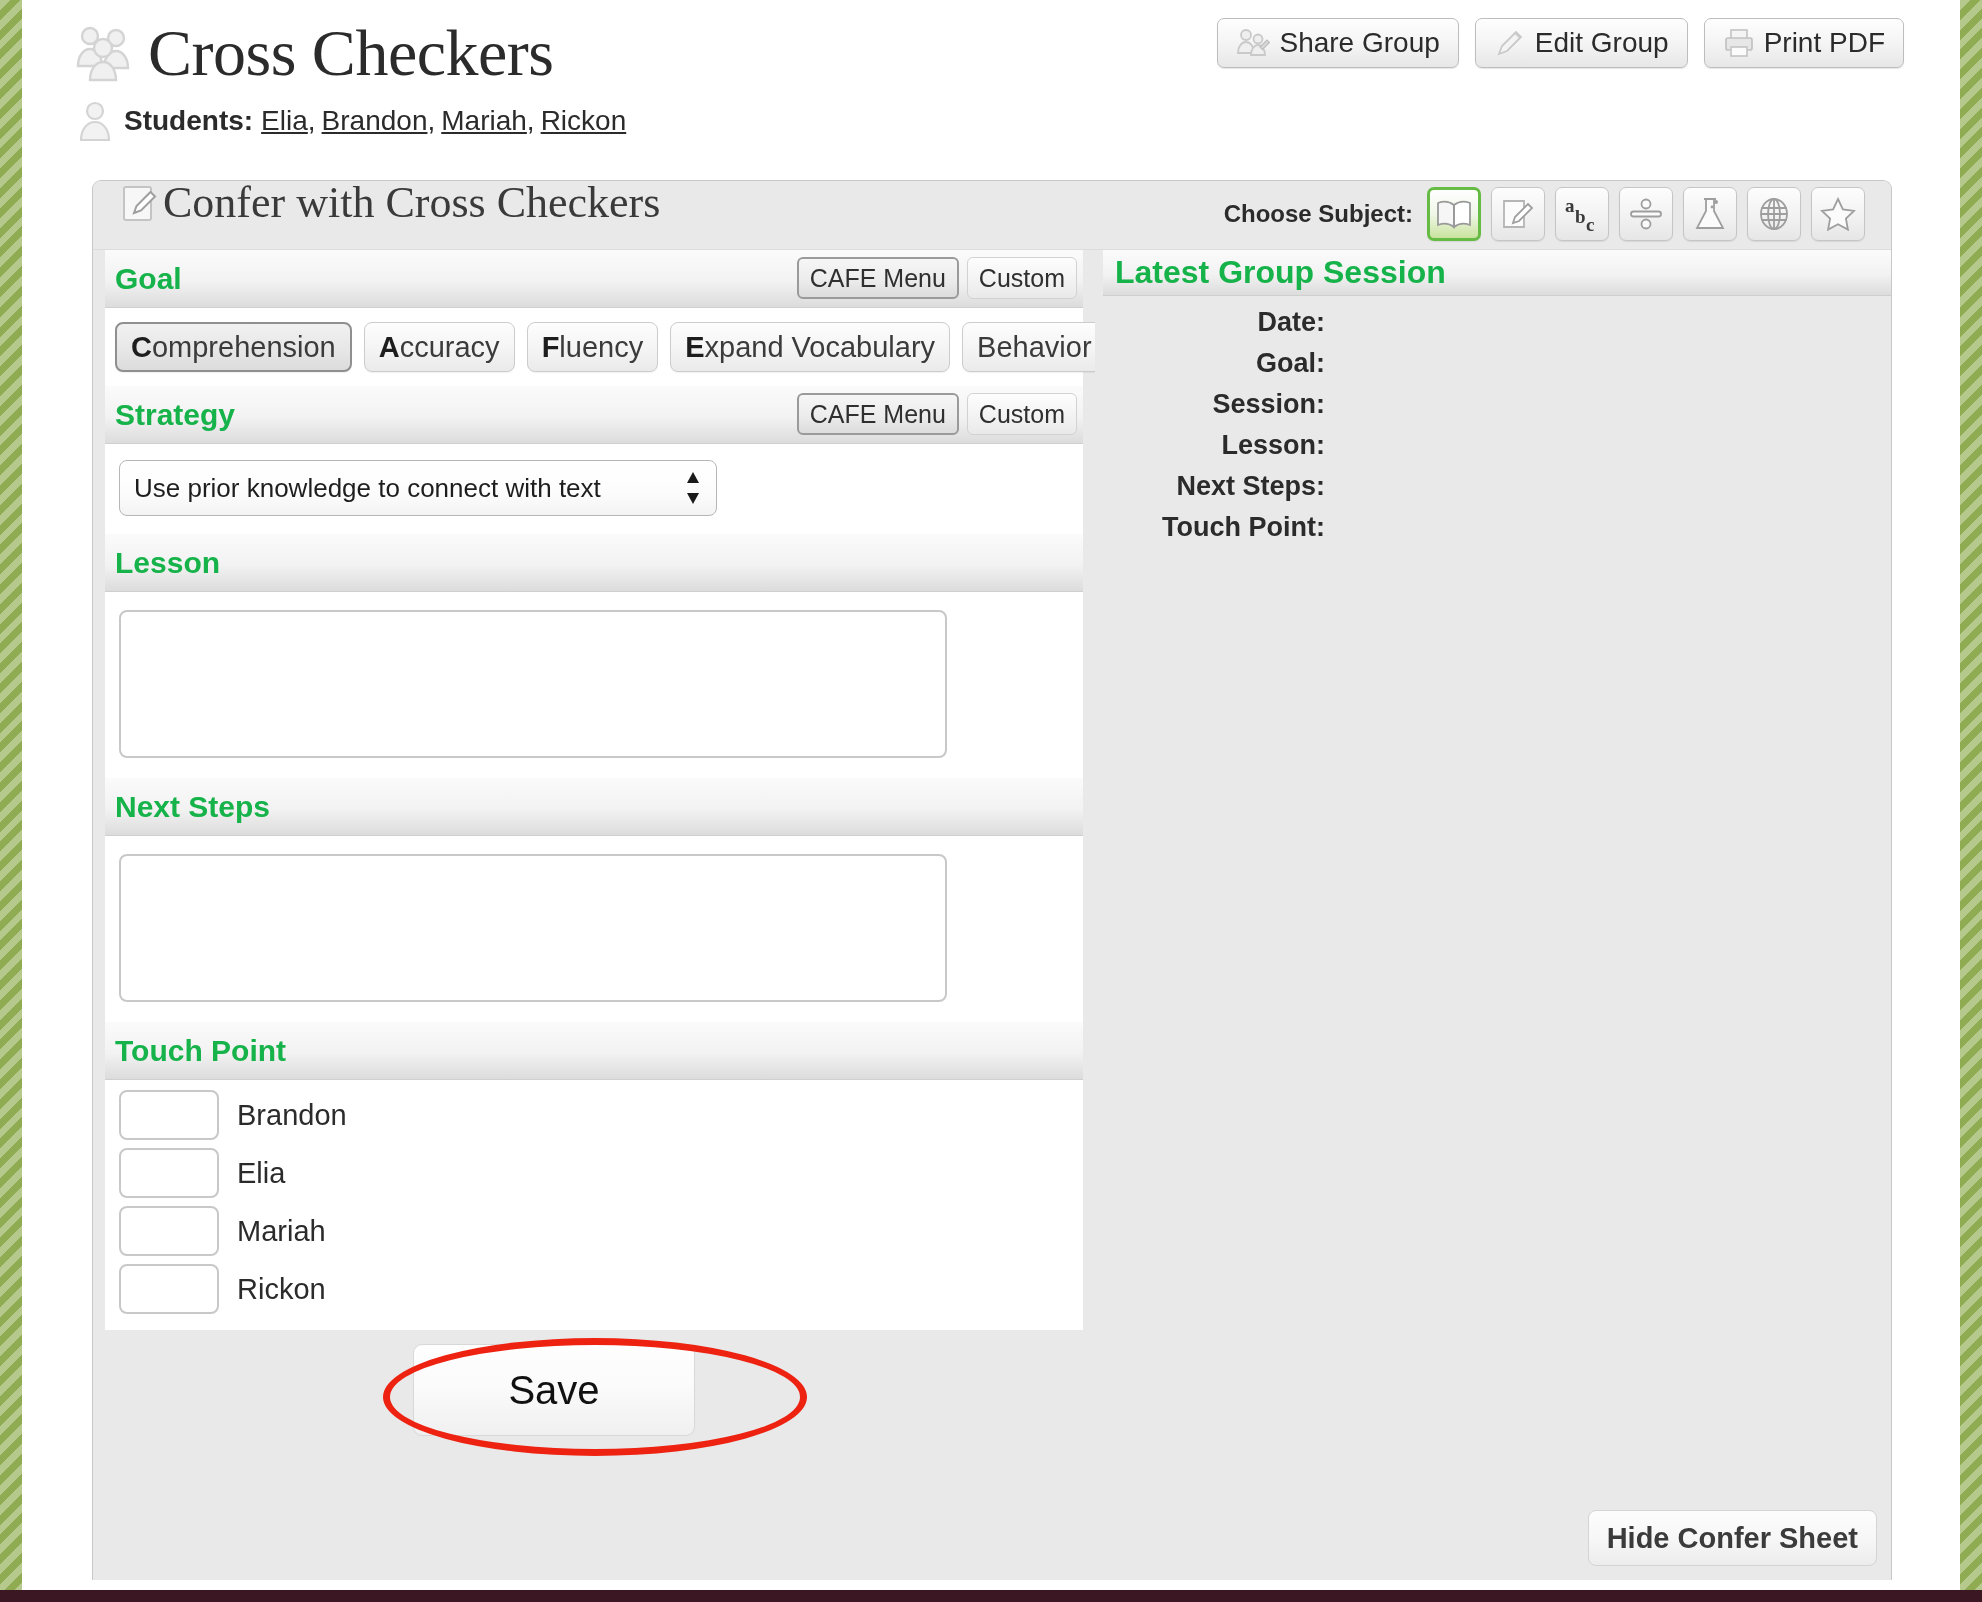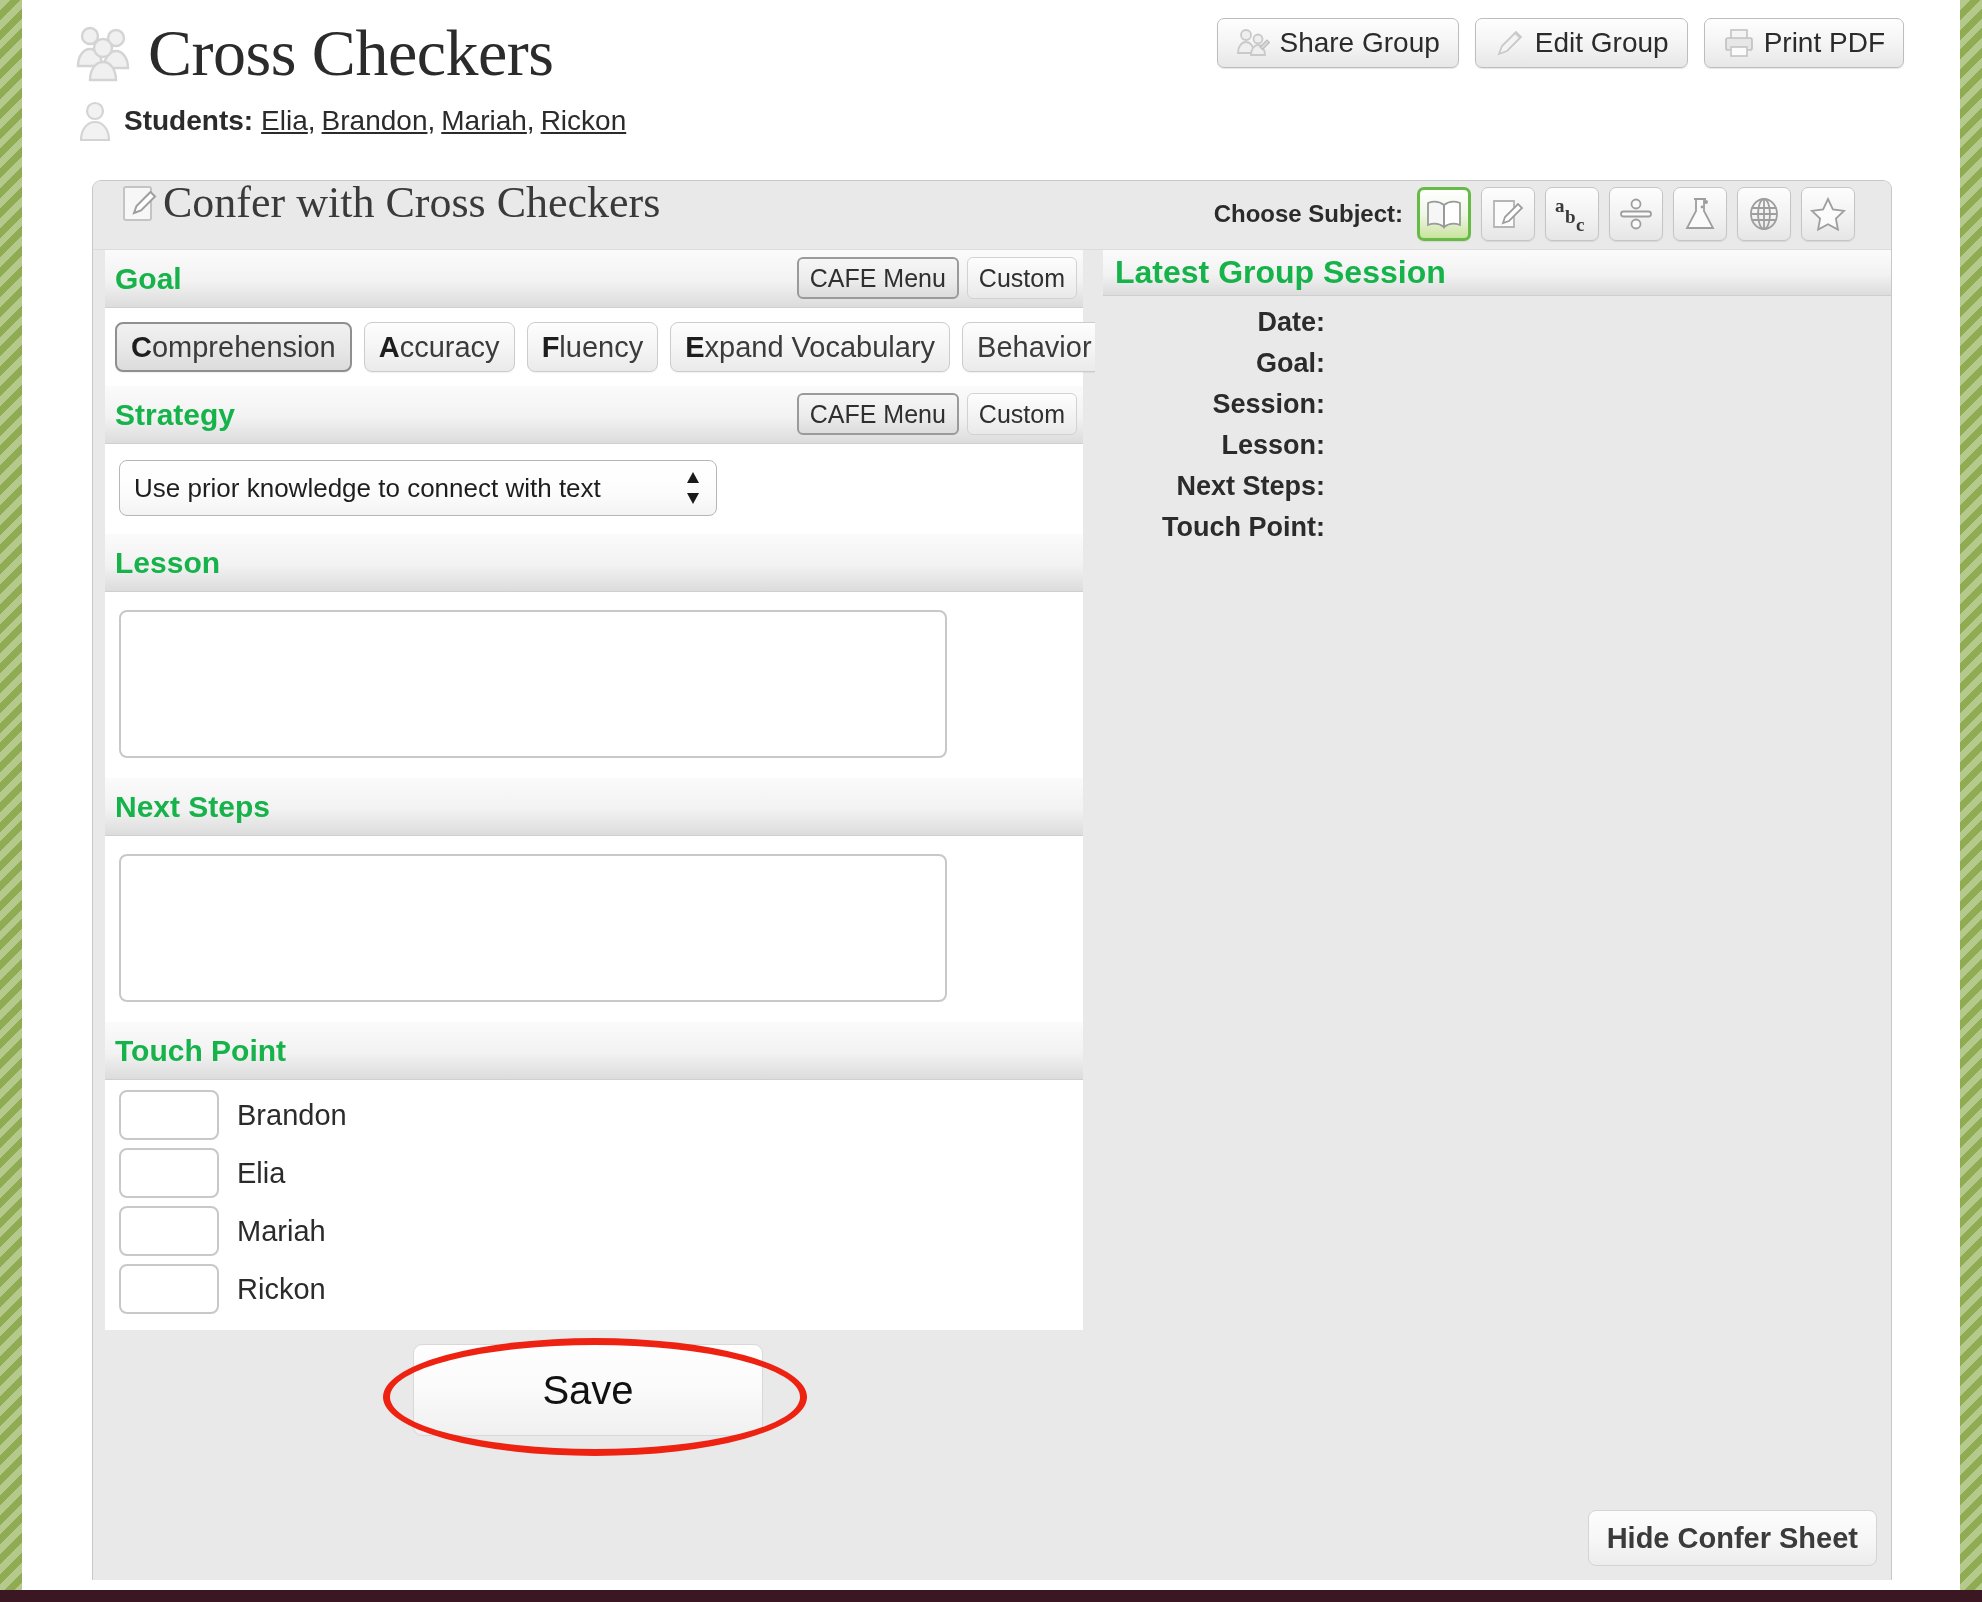--- a/index.html
+++ b/index.html
@@ -173,21 +173,21 @@
   .confer-title .t {
     font-family: "Liberation Serif", serif;
     font-size: 44px;
     color: #3a3a3a;
     white-space: nowrap;
   }
   .confer-pencil-icon { width: 38px; height: 42px; margin-right: 4px; flex:none; }
 
   .subject-chooser {
     position: absolute;
-    right: 36px;
+    right: 26px;
     top: 6px;
     display: flex;
     align-items: center;
     gap: 10px;
   }
   .subject-label {
     font-size: 24px;
     font-weight: bold;
     color: #2b2b2b;
     margin-right: 4px;
@@ -369,21 +369,21 @@
   
   .save-area {
     position: relative;
     height: 120px;
     background: #e9e9e9;
   }
   .save-btn {
     position: absolute;
     left: 308px;
     top: 14px;
-    width: 350px;
+    width: 282px;
     height: 92px;
     border: 1px solid #d8d8d8;
     border-radius: 9px;
     background: linear-gradient(to bottom, #fefefe 0%, #fbfbfb 45%, #f0f0f0 100%);
     font-size: 40px;
     color: #111111;
     display: flex;
     align-items: center;
     justify-content: center;
     cursor: pointer;

